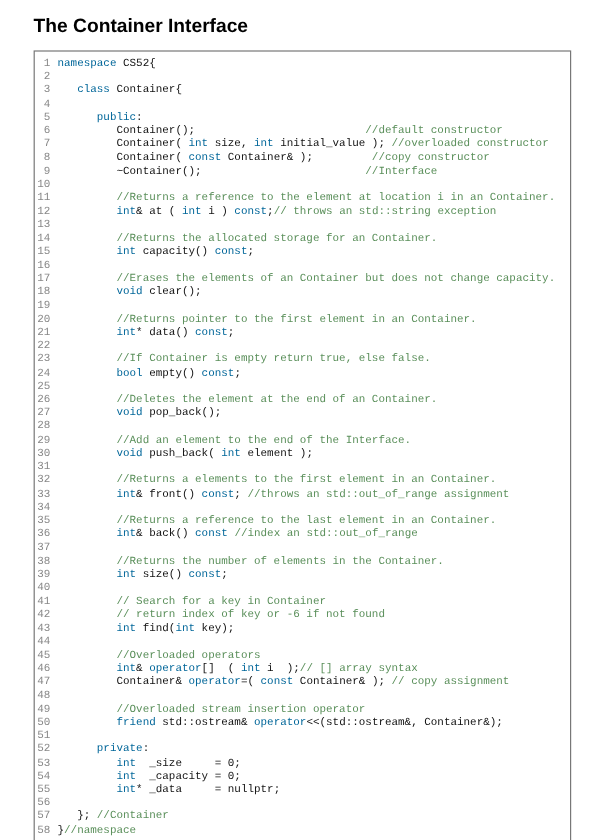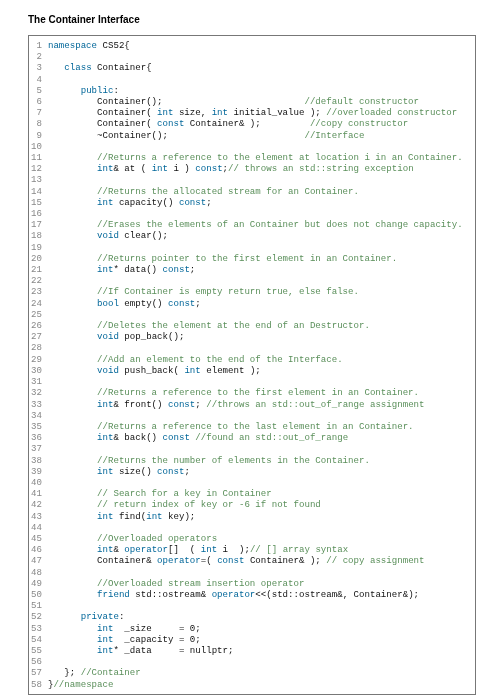--- a/index.html
+++ b/index.html
@@ -9,21 +9,21 @@
     height: 700px;
     background: #fff;
     font-family: Arial, Helvetica, sans-serif;
     overflow: hidden;
   }
   .page {
     padding: 14px 28px 10px 28px;
     box-sizing: border-box;
   }
   .title {
-    font-size: 10px;
+    font-size: 16px;
     font-weight: bold;
     margin-bottom: 10px;
     color: #000;
   }
   .code-box {
     border: 0.8px solid #777;
     padding: 4px 6px 4px 2px;
     box-sizing: border-box;
   }
   .code {
@@ -119,43 +119,43 @@
 
       <span class="kw">public</span>:
          Container();                          <span class="cm">//default constructor</span>
          Container( <span class="kw">int</span> size, <span class="kw">int</span> initial_value ); <span class="cm">//overloaded constructor</span>
          Container( <span class="kw">const</span> Container&amp; );         <span class="cm">//copy constructor</span>
          ~Container();                         <span class="cm">//Interface</span>
 
          <span class="cm">//Returns a reference to the element at location i in an Container.</span>
          <span class="kw">int</span>&amp; at ( <span class="kw">int</span> i ) <span class="kw">const</span>;<span class="cm">// throws an std::string exception</span>
 
-         <span class="cm">//Returns the allocated stream for an Container.</span>
+         <span class="cm">//Returns the allocated storage for an Container.</span>
          <span class="kw">int</span> capacity() <span class="kw">const</span>;
 
          <span class="cm">//Erases the elements of an Container but does not change capacity.</span>
          <span class="kw">void</span> clear();
 
          <span class="cm">//Returns pointer to the first element in an Container.</span>
          <span class="kw">int</span>* data() <span class="kw">const</span>;
 
          <span class="cm">//If Container is empty return true, else false.</span>
          <span class="kw">bool</span> empty() <span class="kw">const</span>;
 
-         <span class="cm">//Deletes the element at the end of an Destructor.</span>
+         <span class="cm">//Deletes the element at the end of an Container.</span>
          <span class="kw">void</span> pop_back();
 
          <span class="cm">//Add an element to the end of the Interface.</span>
          <span class="kw">void</span> push_back( <span class="kw">int</span> element );
 
-         <span class="cm">//Returns a reference to the first element in an Container.</span>
+         <span class="cm">//Returns a elements to the first element in an Container.</span>
          <span class="kw">int</span>&amp; front() <span class="kw">const</span>; <span class="cm">//throws an std::out_of_range assignment</span>
 
          <span class="cm">//Returns a reference to the last element in an Container.</span>
-         <span class="kw">int</span>&amp; back() <span class="kw">const</span> <span class="cm">//found an std::out_of_range</span>
+         <span class="kw">int</span>&amp; back() <span class="kw">const</span> <span class="cm">//index an std::out_of_range</span>
 
          <span class="cm">//Returns the number of elements in the Container.</span>
          <span class="kw">int</span> size() <span class="kw">const</span>;
 
          <span class="cm">// Search for a key in Container</span>
          <span class="cm">// return index of key or -6 if not found</span>
          <span class="kw">int</span> find(<span class="kw">int</span> key);
 
          <span class="cm">//Overloaded operators</span>
          <span class="kw">int</span>&amp; <span class="kw">operator</span>[]  ( <span class="kw">int</span> i  );<span class="cm">// [] array syntax</span>

